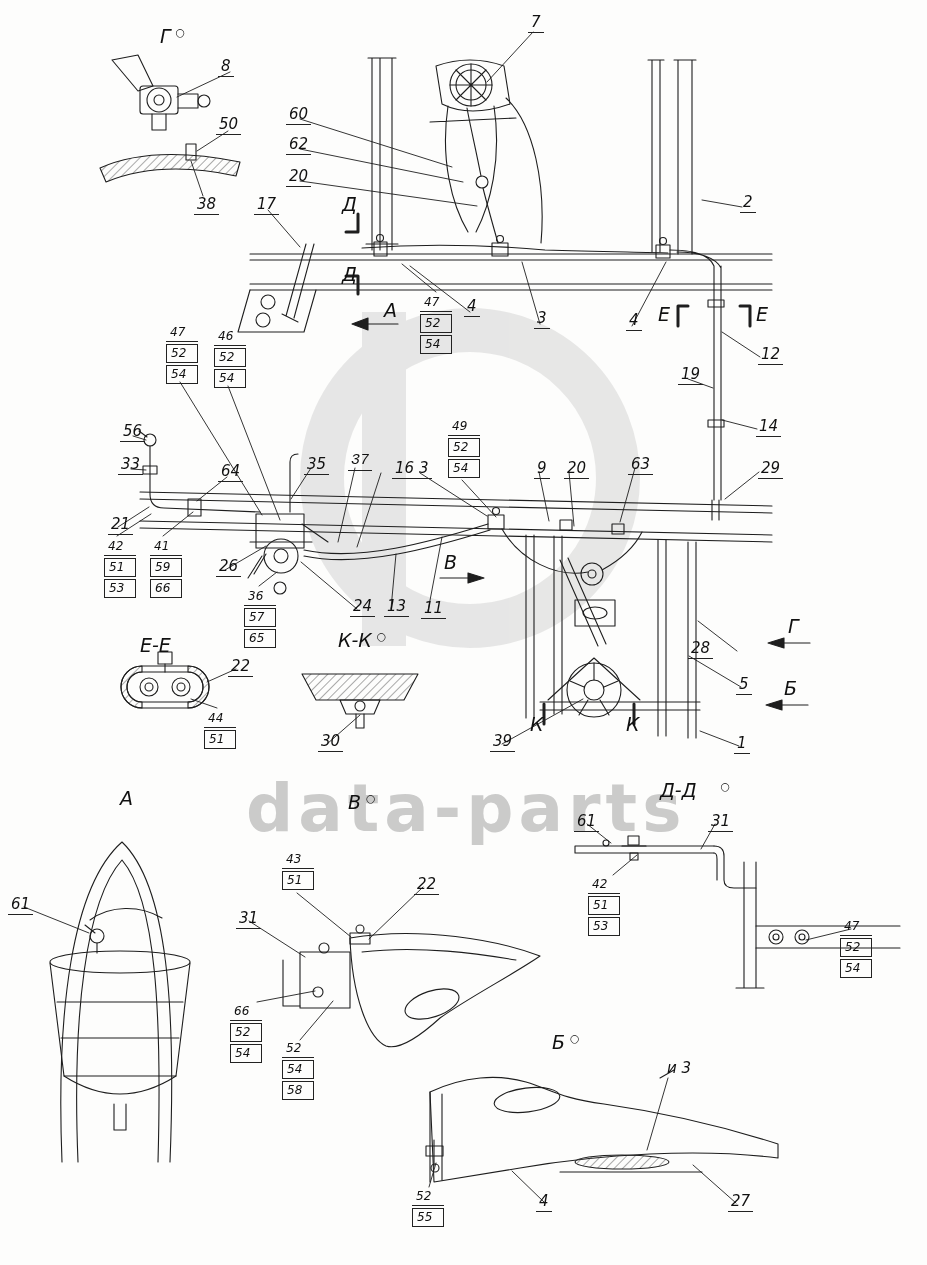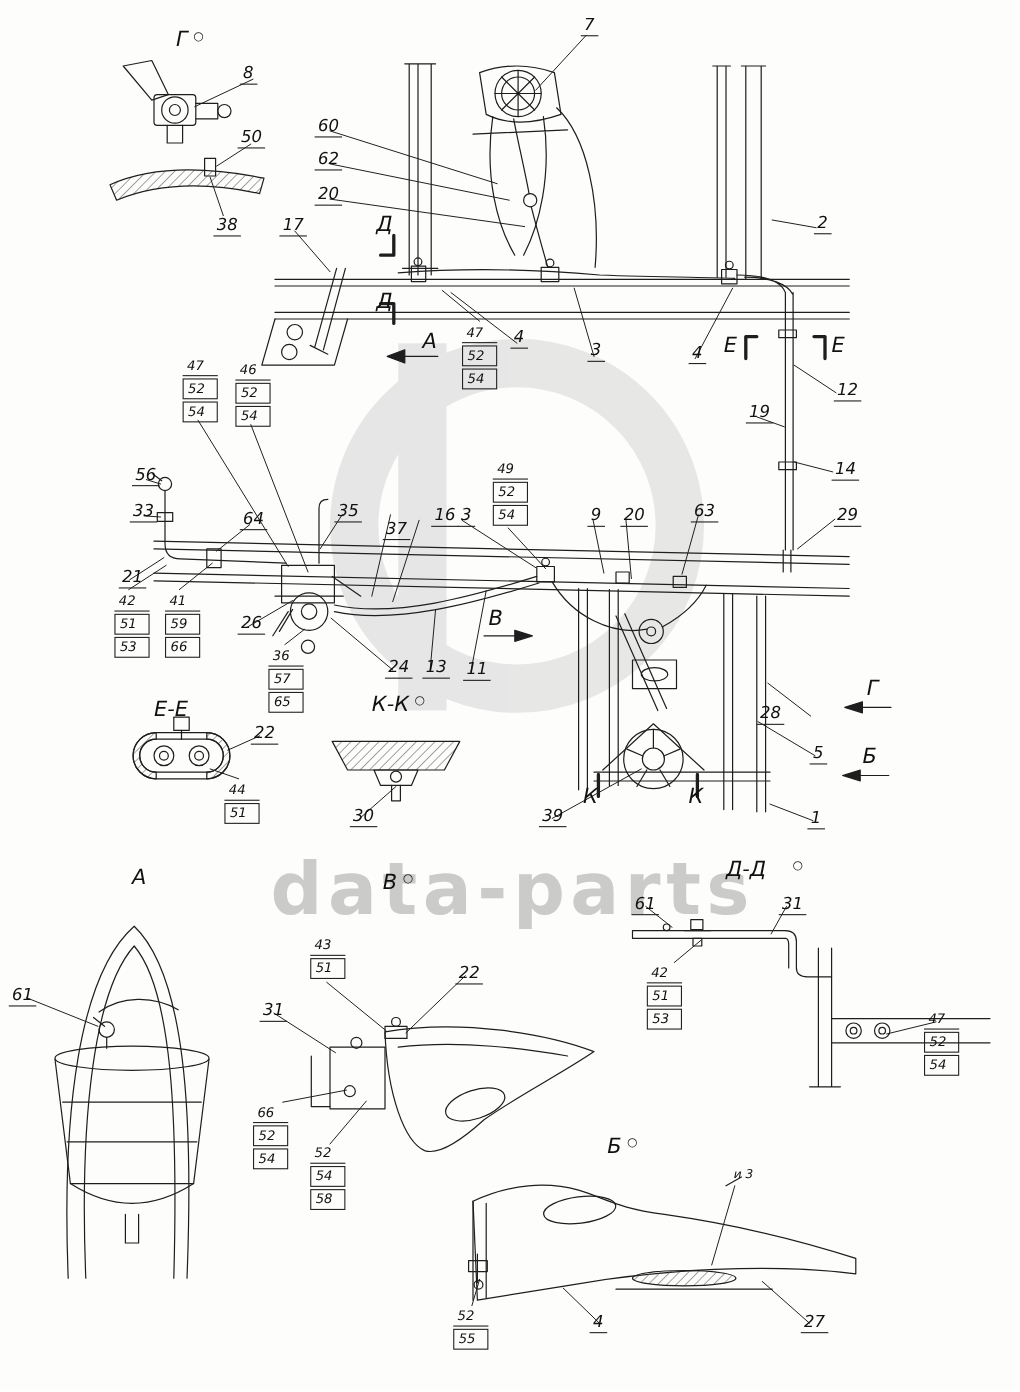--- a/index.html
+++ b/index.html
@@ -5,21 +5,21 @@
   html,body{margin:0;padding:0;background:#ffffff}
   .canvas{position:relative;width:927px;height:1265px;background:#fdfdfc;overflow:hidden;
           font-family:"DejaVu Sans",sans-serif;color:#111}
   svg.art{position:absolute;left:0;top:0}
   .watermark-text{position:absolute;left:246px;top:770px;font-size:66px;font-weight:600;
                   letter-spacing:5px;color:rgba(120,120,120,0.38);pointer-events:none;
                   font-family:"DejaVu Sans",sans-serif;white-space:nowrap}
   .label-layer{position:absolute;left:0;top:0;width:100%;height:100%}
   .callout{position:absolute;font-style:italic;font-size:15px;line-height:17px;
            border-bottom:1.2px solid #222;padding:0 3px 1px;white-space:nowrap}
-  .callout.noshelf{border-bottom:none;font-size:11px;line-height:12px}
+  .callout.noshelf{border-bottom:none;font-size:15px;line-height:12px}
   .stack{position:absolute;display:flex;flex-direction:column;gap:2px;align-items:stretch}
   .stack .cell{font-style:italic;font-size:12px;line-height:17px;text-align:left;
                border:1.2px solid #222;padding:0 4px;min-width:22px;background:transparent}
   .stack .cell.first{border:none;border-bottom:1.2px solid #222}
   .view-title{position:absolute;font-style:italic;font-size:19px;line-height:20px;
               display:flex;gap:5px;align-items:flex-start;white-space:nowrap}
   .view-title .rot{font-size:11px;line-height:11px;margin-top:1px}
   .marker{position:absolute;font-style:italic;font-size:19px;line-height:20px;white-space:nowrap}
 </style>
 </head>
@@ -248,21 +248,21 @@
       <div class="callout" style="left: 464px; top: 298px;">4</div>
       <div class="callout" style="left: 534px; top: 310px;">3</div>
       <div class="callout" style="left: 626px; top: 312px;">4</div>
       <div class="callout" style="left: 758px; top: 346px;">12</div>
       <div class="callout" style="left: 678px; top: 366px;">19</div>
       <div class="callout" style="left: 756px; top: 418px;">14</div>
       <div class="callout" style="left: 120px; top: 423px;">56</div>
       <div class="callout" style="left: 118px; top: 456px;">33</div>
       <div class="callout" style="left: 218px; top: 463px;">64</div>
       <div class="callout" style="left: 304px; top: 456px;">35</div>
-      <div class="callout" style="left: 348px; top: 472px;">37</div>
+      <div class="callout" style="left: 348px; top: 452px; font-family: Liberation Mono, monospace;">37</div>
       <div class="callout" style="left: 376px; top: 460px; margin-left: 16px;">16</div>
       <div class="callout" style="left: 416px; top: 460px;">3</div>
       <div class="callout" style="left: 534px; top: 460px;">9</div>
       <div class="callout" style="left: 564px; top: 460px;">20</div>
       <div class="callout" style="left: 628px; top: 456px; text-align: center;">63</div>
       <div class="callout" style="left: 758px; top: 460px;">29</div>
       <div class="callout" style="left: 108px; top: 516px;">21</div>
       <div class="callout" style="left: 216px; top: 558px;">26</div>
       <div class="callout" style="left: 350px; top: 598px;">24</div>
       <div class="callout" style="left: 384px; top: 598px;">13</div>

